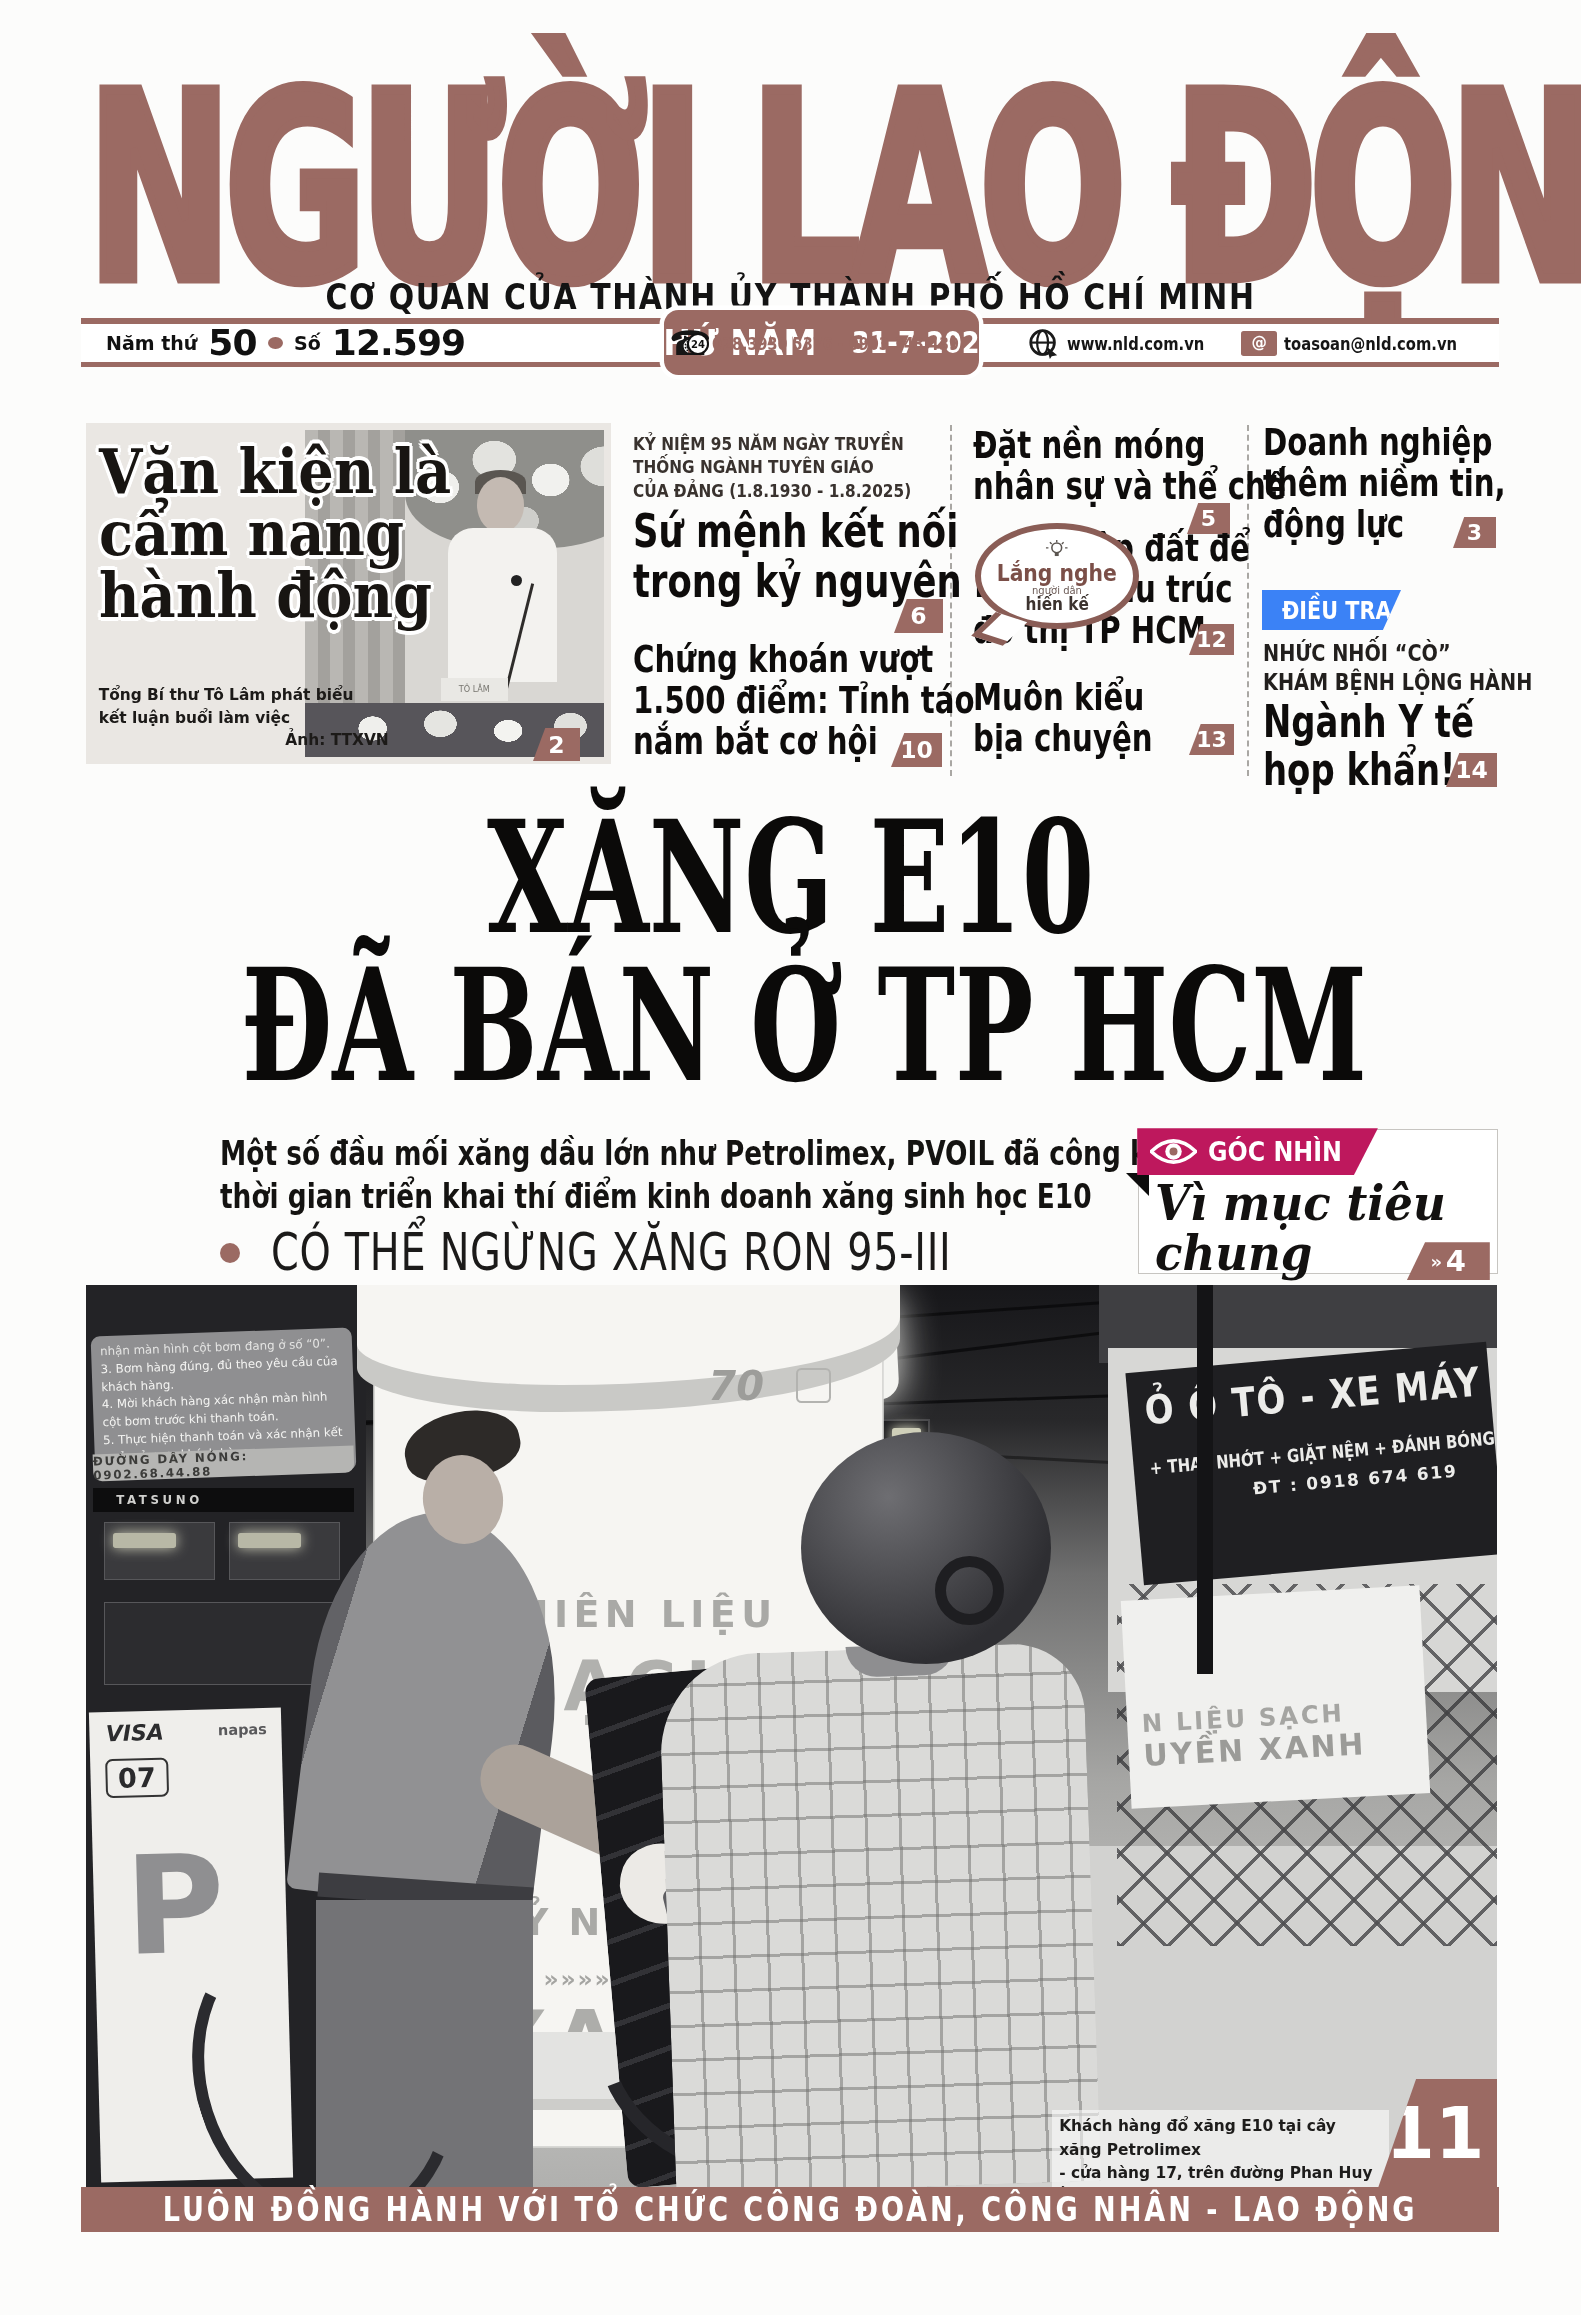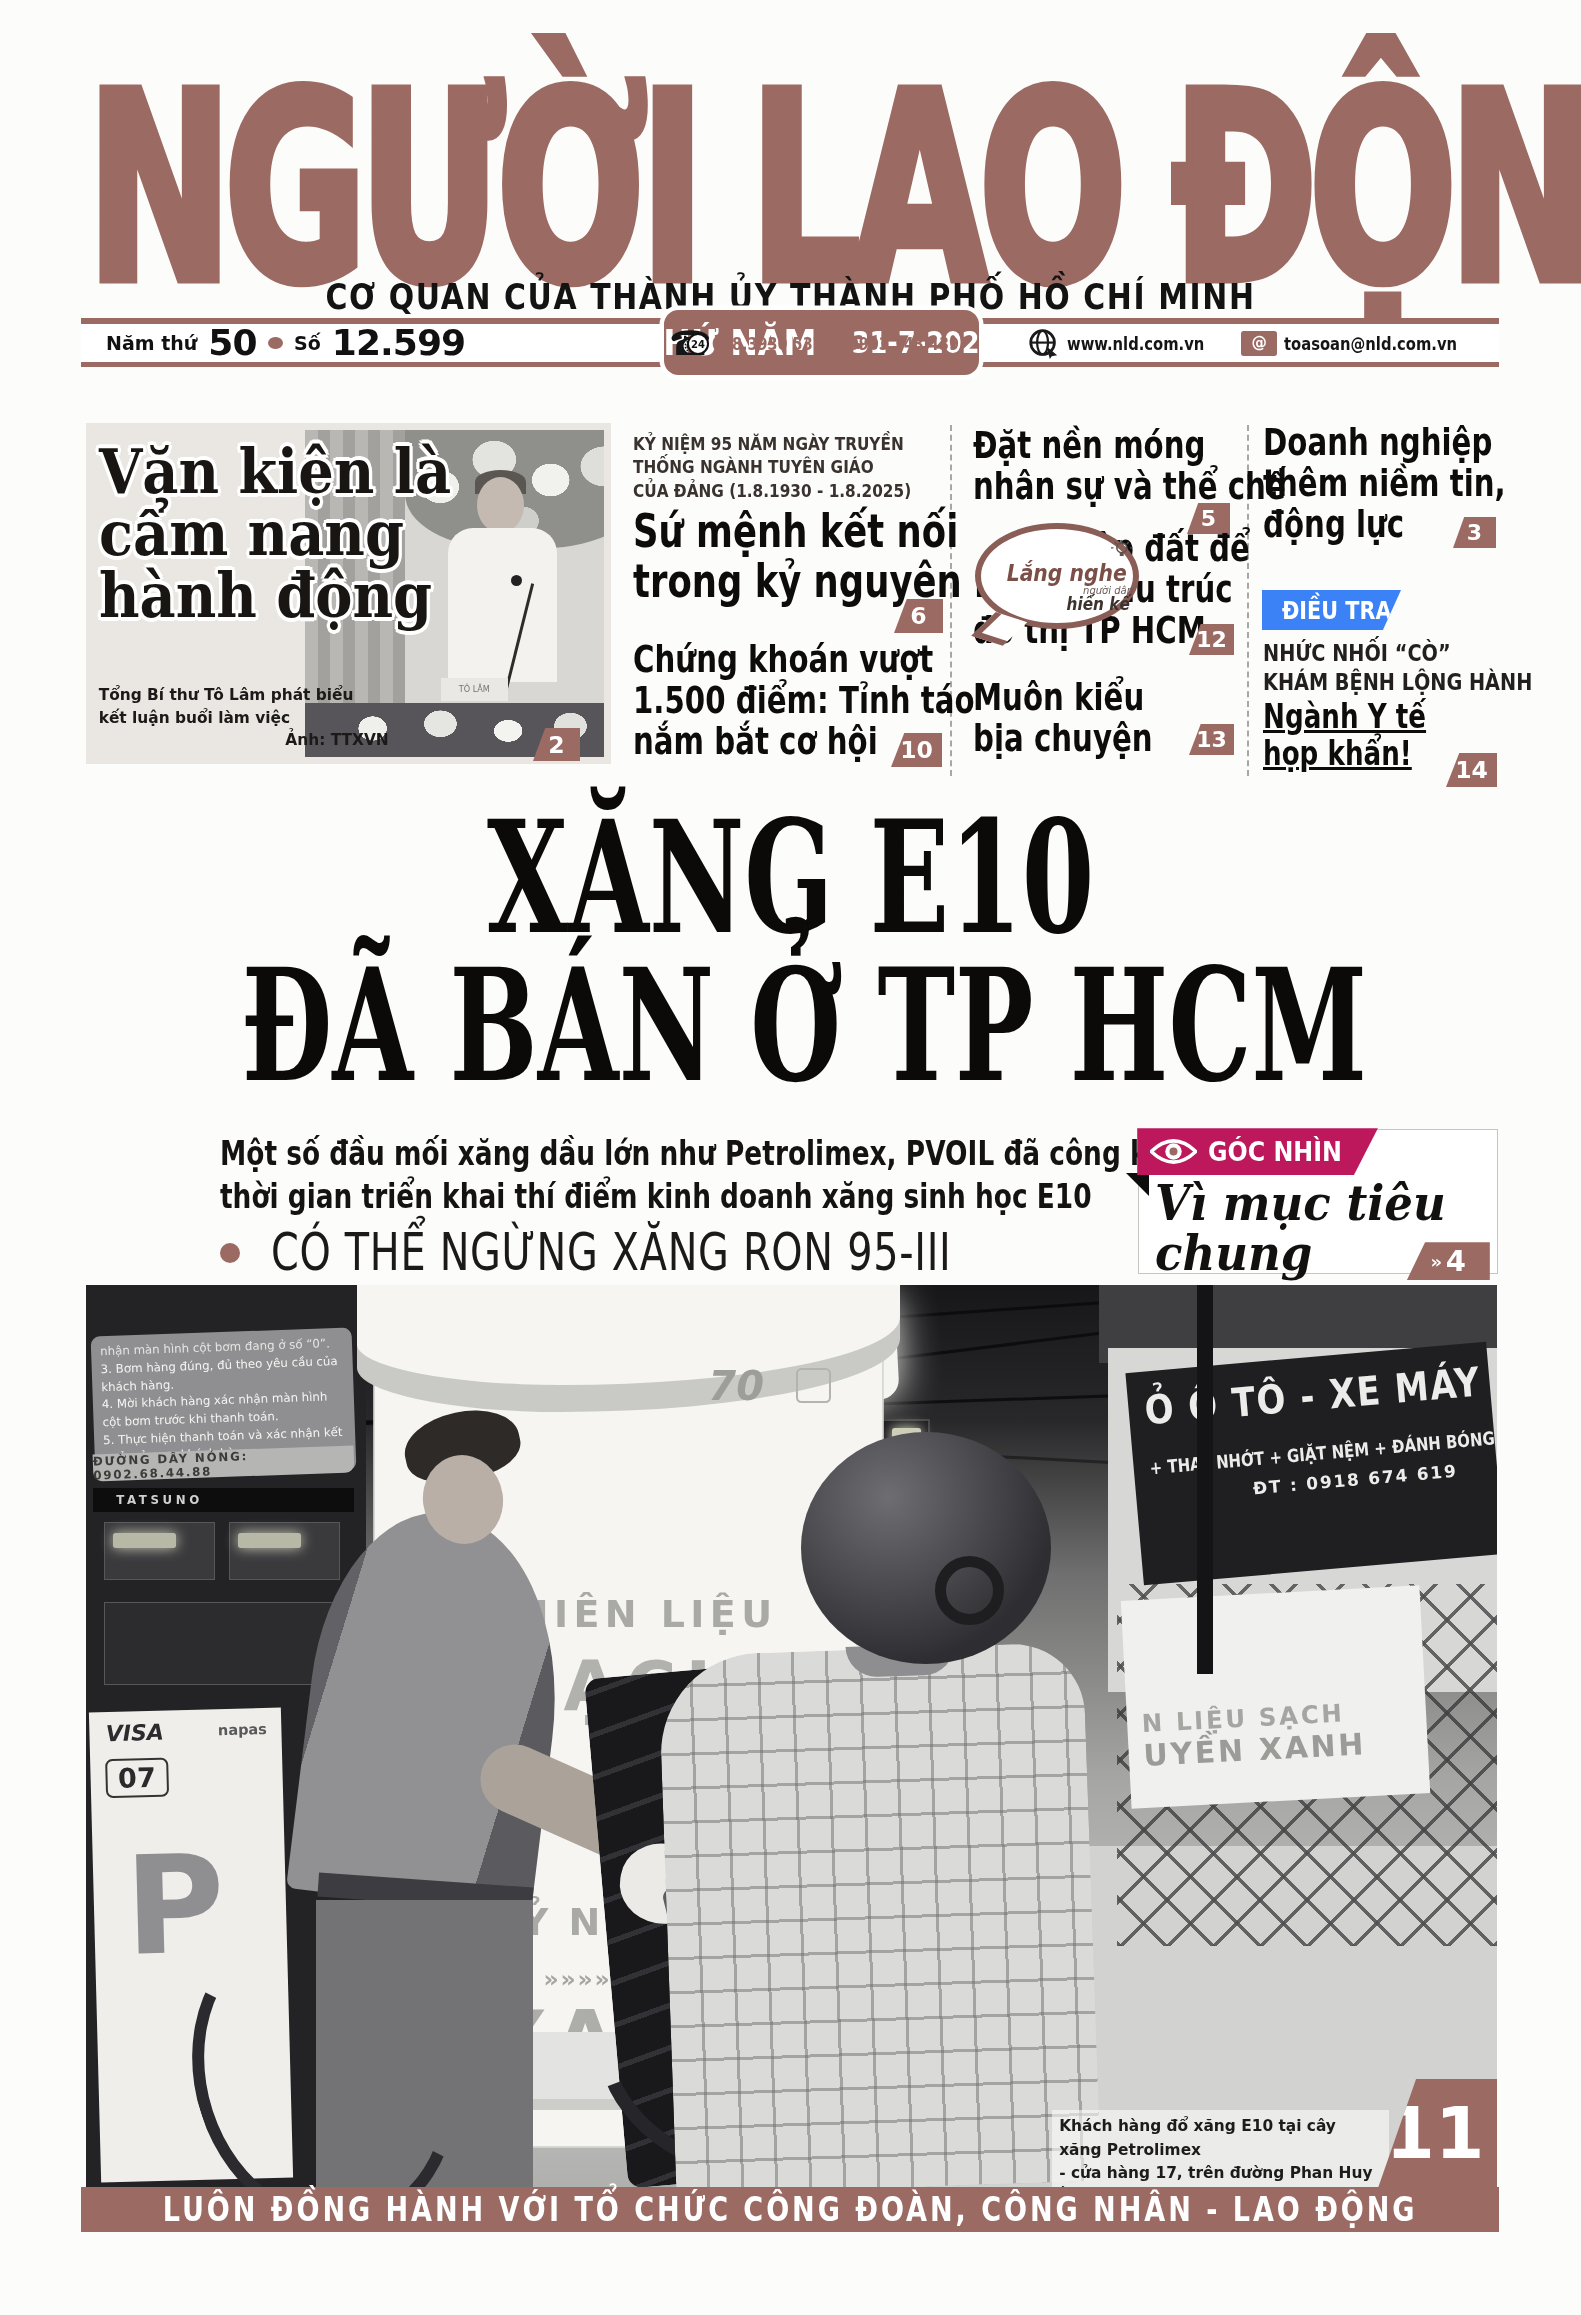--- a/index.html
+++ b/index.html
@@ -73,21 +73,21 @@
   .vdiv{border-left:2.7px dashed #a9a7a3;}
 
   .kick{font-size:18px;font-weight:bold;color:#39322e;line-height:1.3;}
   .kick div{transform:scaleX(.85);transform-origin:left top;white-space:nowrap;}
   .hl38{font-size:34px;font-weight:bold;color:#0e0c0b;line-height:1.08;}
   .hl38 div{transform:scaleX(.77);transform-origin:left top;white-space:nowrap;}
   .hl26{font-size:19px;font-weight:bold;color:#221f1d;line-height:1.25;}
   .hl26 div{transform:scaleX(.82);transform-origin:left top;white-space:nowrap;}
 
   .bubble{left:975px;top:523px;width:152px;height:94px;background:#fff;border:6.3px solid #8a5d56;
-    border-radius:50%;z-index:2;display:flex;flex-direction:column;align-items:flex-end;justify-content:center;line-height:1;font-style:italic;}
+    border-radius:50%;z-index:2;display:flex;flex-direction:column;align-items:center;justify-content:center;line-height:1;}
   .bubble:after{content:"";position:absolute;left:1.8px;bottom:-20px;width:27px;height:23.5px;background:#fff;
     border-left:6.3px solid #8a5d56;border-bottom:6.3px solid #8a5d56;transform:rotate(18deg) skew(-28deg);}
   .bub1{font-size:22.6px;font-weight:bold;color:#7b4f48;transform:scaleX(.9);}
   .bub2{font-size:10px;color:#6b5a55;margin:0.9px 0;}
   .bub3{font-size:17px;font-weight:bold;color:#3c332f;transform:scaleX(.9);}
 
   .dieutra{left:1262px;top:590px;width:119px;height:40px;background:#3b82f6;color:#fff;
     clip-path:polygon(0 0,100% 0,87% 100%,0 100%);display:flex;align-items:center;padding-left:20px;}
   .dieutra span{font-size:24.4px;font-weight:bold;transform:scaleX(.85);transform-origin:left center;white-space:nowrap;}
 
@@ -340,21 +340,21 @@
     <div>động lực</div>
   </div>
   <div class="abs flag" style="left:1453px;top:517px;width:43px;height:31px;font-size:22px;">3</div>
   <div class="abs dieutra">
     <span>ĐIỀU TRA</span>
   </div>
   <div class="abs hl26" style="left:1263px;top:639px;font-size:23.5px;">
     <div>NHỨC NHỐI “CÒ”</div>
     <div>KHÁM BỆNH LỘNG HÀNH</div>
   </div>
-  <div class="abs hl38" style="left:1263px;top:698px;font-size:34px;text-decoration:underline;">
+  <div class="abs hl38" style="left:1263px;top:698px;font-size:44px;">
     <div>Ngành Y tế</div>
     <div>họp khẩn!</div>
   </div>
   <div class="abs flag" style="left:1446px;top:753px;width:51px;height:34px;font-size:23.5px;">14</div>
 
   <div class="abs bigline" style="top:800px;">
     <span>XĂNG E10</span>
   </div>
   <div class="abs bigline" style="top:948px;">
     <span>ĐÃ BÁN Ở TP HCM</span>

